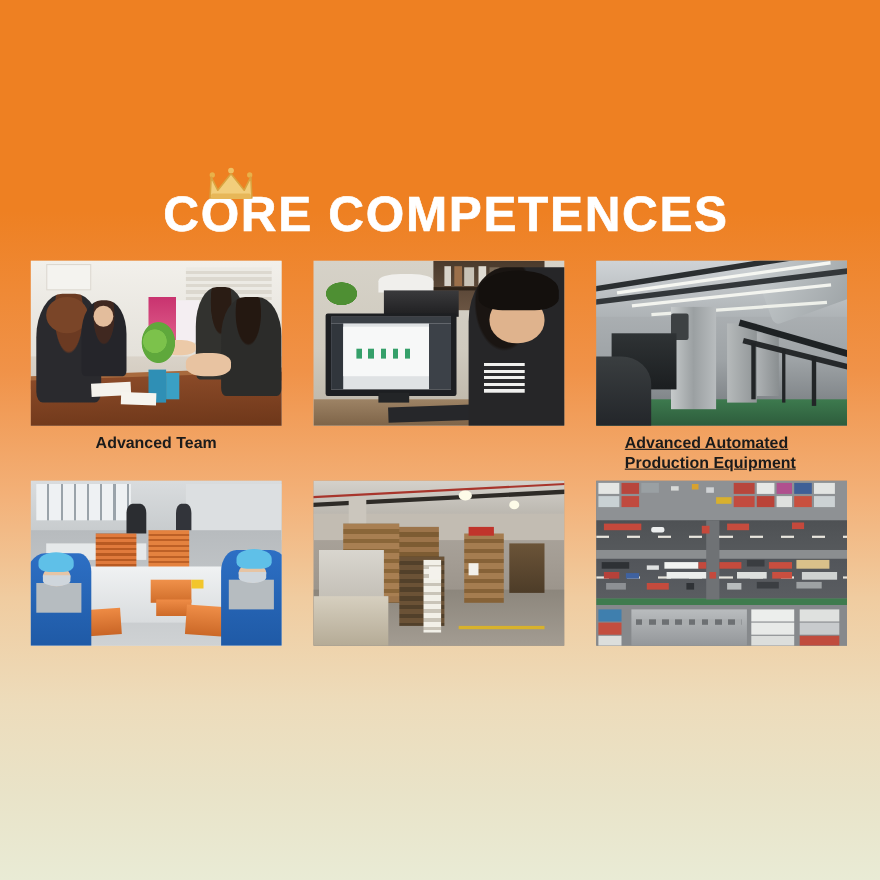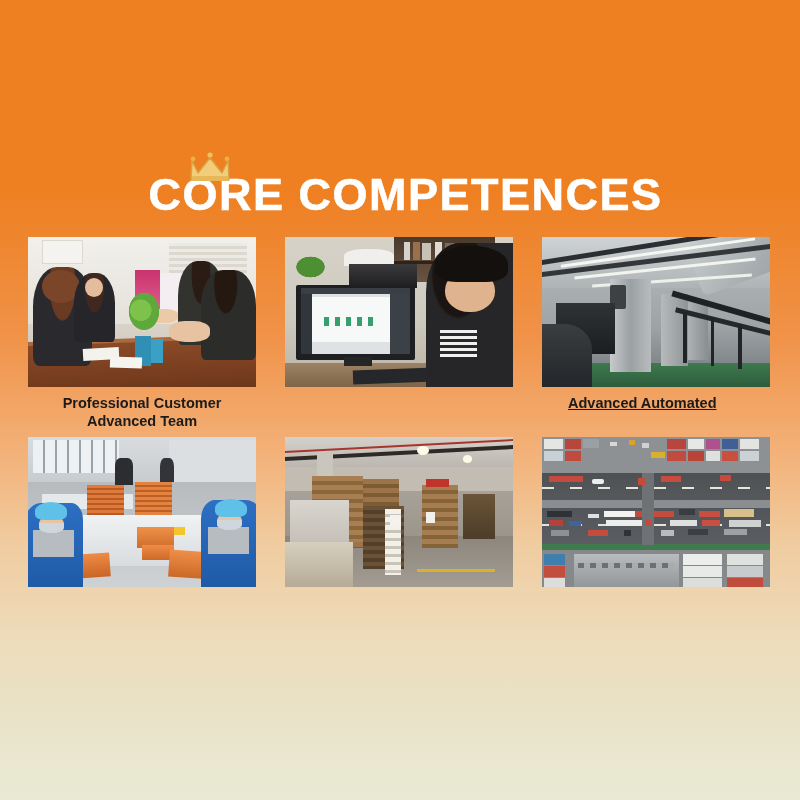--- a/index.html
+++ b/index.html
@@ -350,21 +350,20 @@
         <div class="layer armA"></div>
           <div class="layer armB"></div>
         <div class="layer plant"></div>
           <div class="layer plant2"></div>
         <div class="layer vase"></div>
           <div class="layer vase2"></div>
         <div class="layer paper"></div>
           <div class="layer paper2"></div>
       </div>
       <div class="caption">
-        <div>Professional Customer</div>
         <div>Advanced Team</div>
       </div>
     </div>
 
     <div class="cell">
       <div class="photo p2">
         <div class="layer shelf"></div>
           <div class="layer shelfline"></div>
         <div class="layer book1"></div>
           <div class="layer book2"></div>
@@ -408,20 +407,21 @@
         <div class="layer dark1"></div>
           <div class="layer dark2"></div>
         <div class="layer rail"></div>
           <div class="layer rail2"></div>
         <div class="layer post1"></div>
           <div class="layer post2"></div>
         <div class="layer post3"></div>
       </div>
       <div class="caption left">
         <div>Advanced Automated</div>
+        <div>Production Equipment</div>
       </div>
     </div>
   </div>
 
   <div class="row">
 
     <div class="cell">
       <div class="photo p4">
         <div class="layer wall"></div>
           <div class="layer win"></div>

